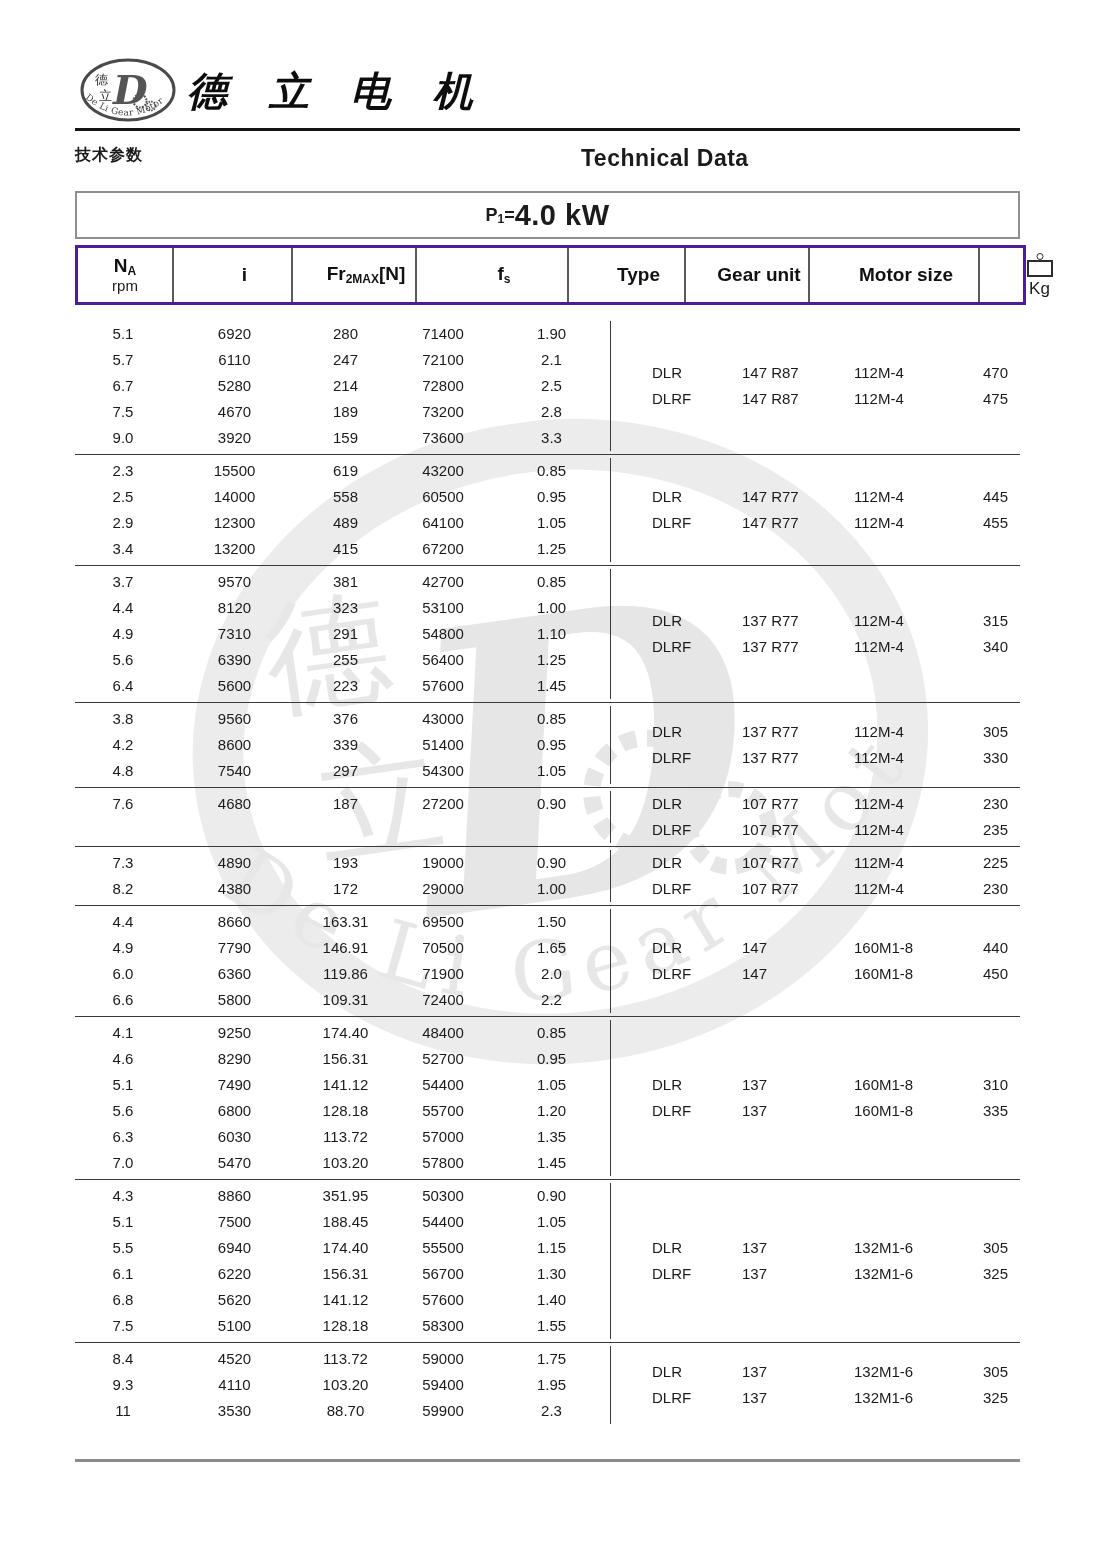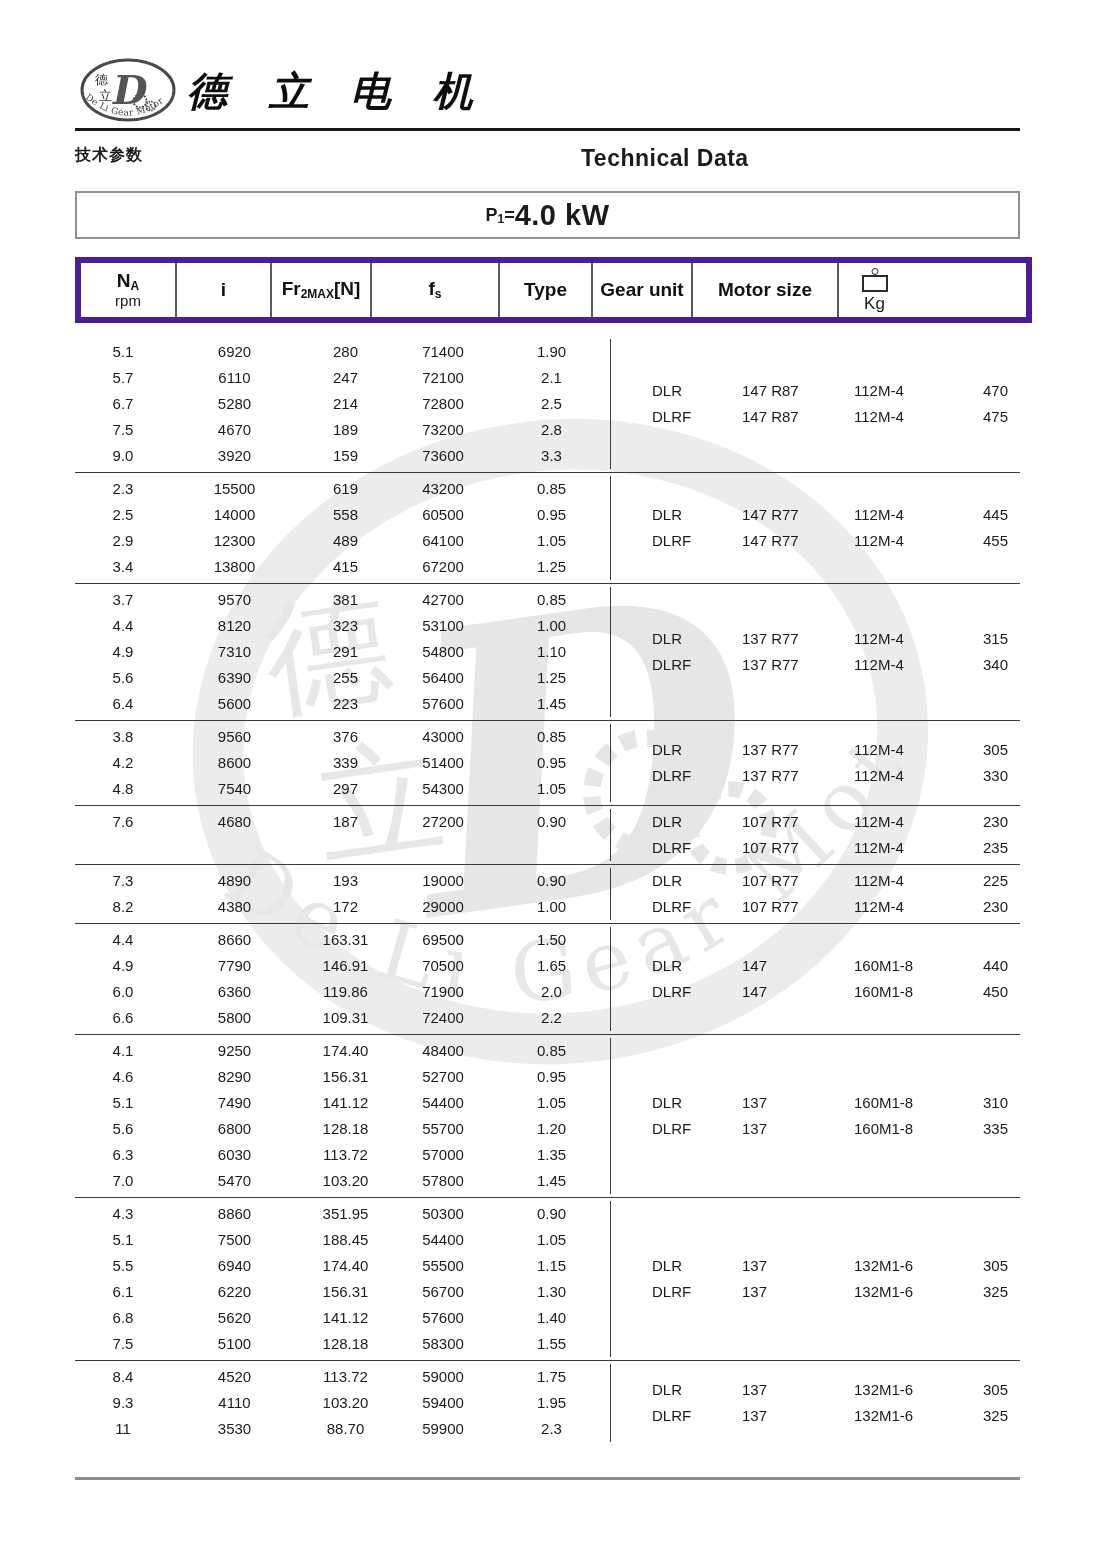--- a/index.html
+++ b/index.html
@@ -39,22 +39,22 @@
     display: flex; align-items: center; justify-content: center;
   }
   .power-p { font-size: 18px; font-weight: bold; }
   .power-sub { font-size: 12px; font-weight: bold; position: relative; top: 4px; }
   .power-eq { font-size: 18px; font-weight: bold; }
   .power-value { font-size: 29px; font-weight: bold; letter-spacing: .5px; }
 
   
   .thead {
     box-sizing: content-box;
-    margin-top: 18px; width: 945px; height: 54px;
-    border: 6px solid #4c1d95; display: flex;
+    margin-top: 6px; width: 945px; height: 54px;
+    border: 3px solid #4c1d95; display: flex; gap: 24px;
   }
   .th {
     display: flex; flex-direction: column; align-items: center; justify-content: center;
     border-right: 2px solid #5a5a5a; flex: 0 0 auto;
   }
   .th:last-child { border-right: none; }
   .th-main { font-size: 19px; font-weight: bold; color: #111; line-height: 20px; white-space: nowrap; }
   .th-sub { font-size: 12px; font-weight: bold; position: relative; top: 3px; }
   .th-unit { font-size: 15px; font-weight: normal; line-height: 16px; min-height: 0; }
   .th-unit:empty, .th-sub:empty { display: none; }
@@ -235,21 +235,21 @@
             </div>
             <div class="drow">
               <div class="cell" style="width: 96px;">2.9</div>
               <div class="cell" style="width: 127px;">12300</div>
               <div class="cell" style="width: 95px;">489</div>
               <div class="cell" style="width: 100px;">64100</div>
               <div class="cell" style="width: 117px;">1.05</div>
             </div>
             <div class="drow">
               <div class="cell" style="width: 96px;">3.4</div>
-              <div class="cell" style="width: 127px;">13800</div>
+              <div class="cell" style="width: 127px;">13200</div>
               <div class="cell" style="width: 95px;">415</div>
               <div class="cell" style="width: 100px;">67200</div>
               <div class="cell" style="width: 117px;">1.25</div>
             </div>
           </div>
           <div class="gright">
             <div class="srow">
               <div class="scell" style="width: 93px; padding-left: 41px;">DLR</div>
               <div class="scell" style="width: 100px; padding-left: 38px;">147 R77</div>
               <div class="scell" style="width: 146px; padding-left: 50px;">112M-4</div>

